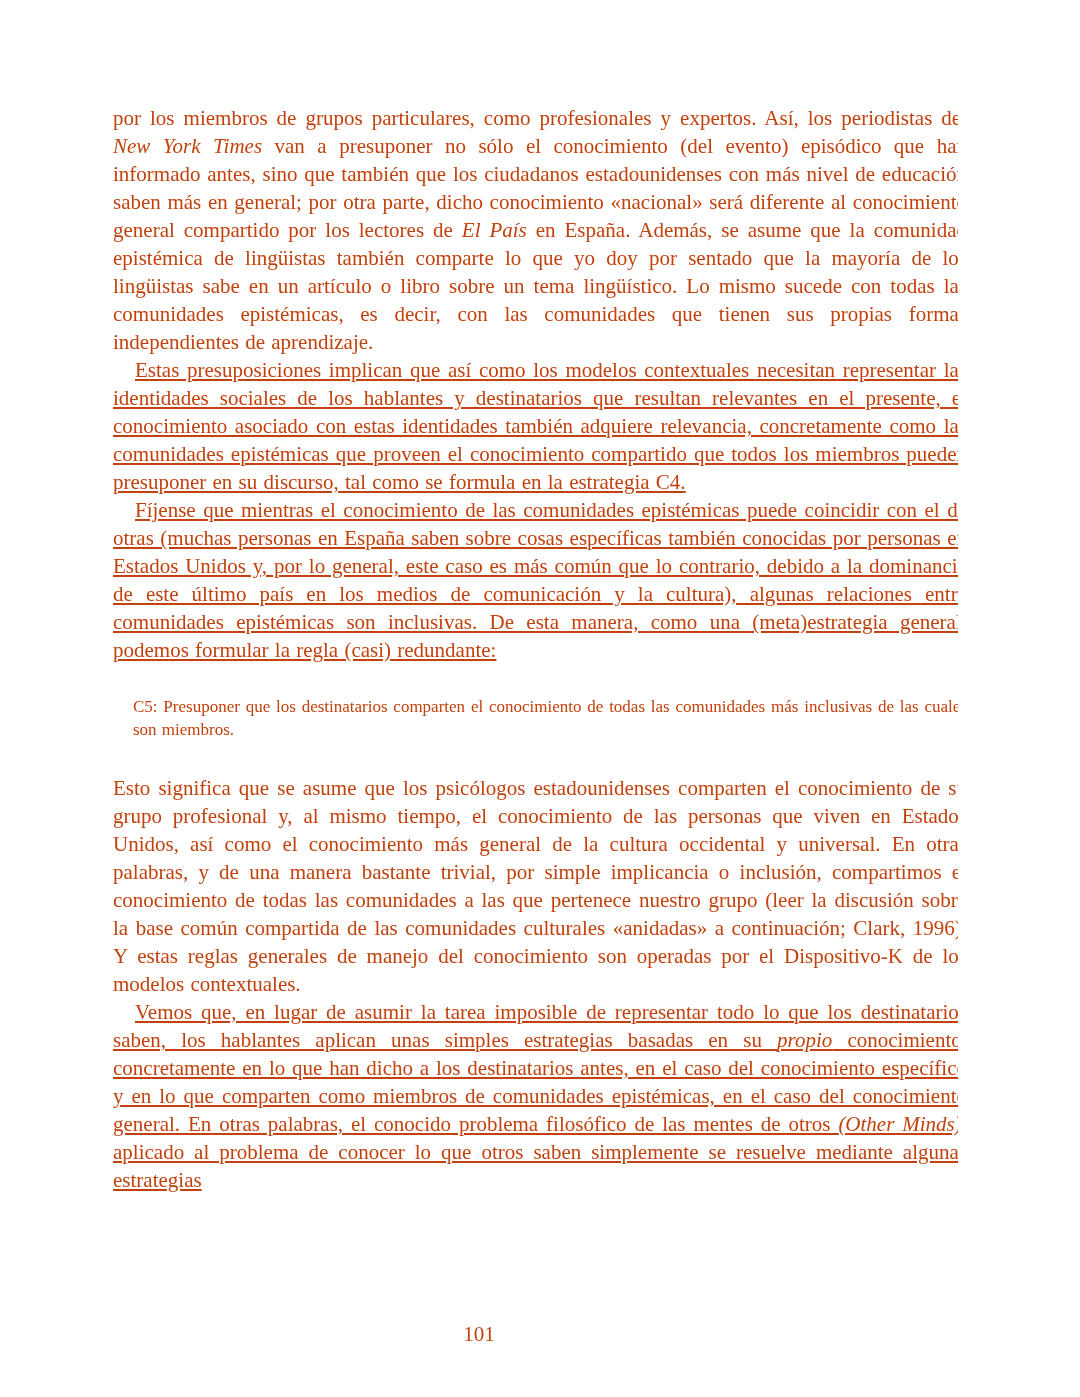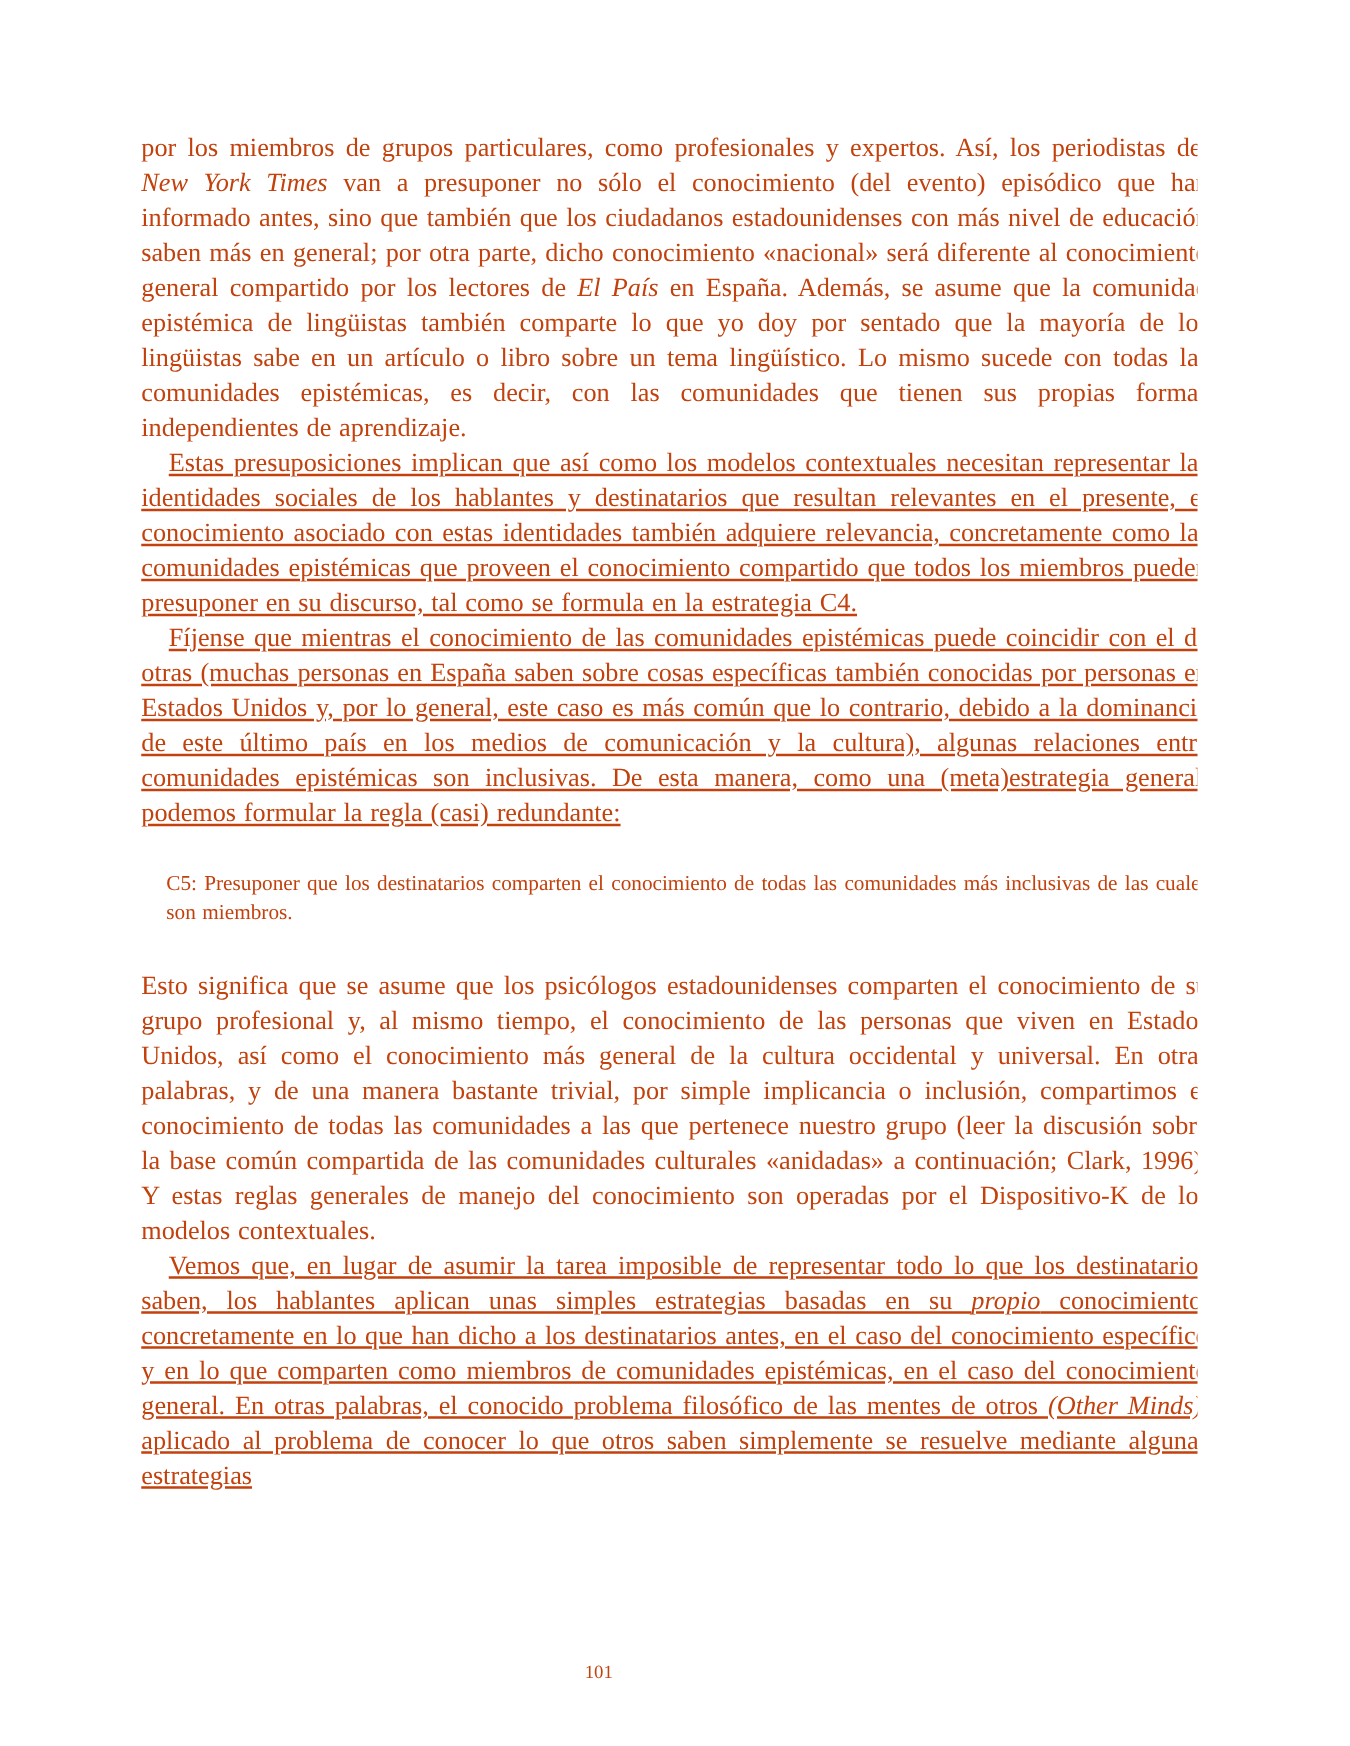--- a/index.html
+++ b/index.html
@@ -42,21 +42,21 @@
   }
   .it {
     font-style: italic;
   }
   .page-number {
     position: absolute;
     bottom: 50px;
     left: 0;
     width: 100%;
     text-align: center;
-    font-size: 15px;
+    font-size: 21px;
   }
 </style>
 </head>
 <body>
 
 <div class="page">
   <div class="text-block">
 
     <p class="para"><span>por los miembros de grupos particulares, como profesionales y expertos. Así, los periodistas del </span><span class="it">New York Times</span><span> van a presuponer no sólo el conocimiento (del evento) episódico que han informado antes, sino que también que los ciudadanos estadounidenses con más nivel de educación saben más en general; por otra parte, dicho conocimiento «nacional» será diferente al conocimiento general compartido por los lectores de </span><span class="it">El País</span><span> en España. Además, se asume que la comunidad epistémica de lingüistas también comparte lo que yo doy por sentado que la mayoría de los lingüistas sabe en un artículo o libro sobre un tema lingüístico. Lo mismo sucede con todas las comunidades epistémicas, es decir, con las comunidades que tienen sus propias formas independientes de aprendizaje.</span></p>
 

